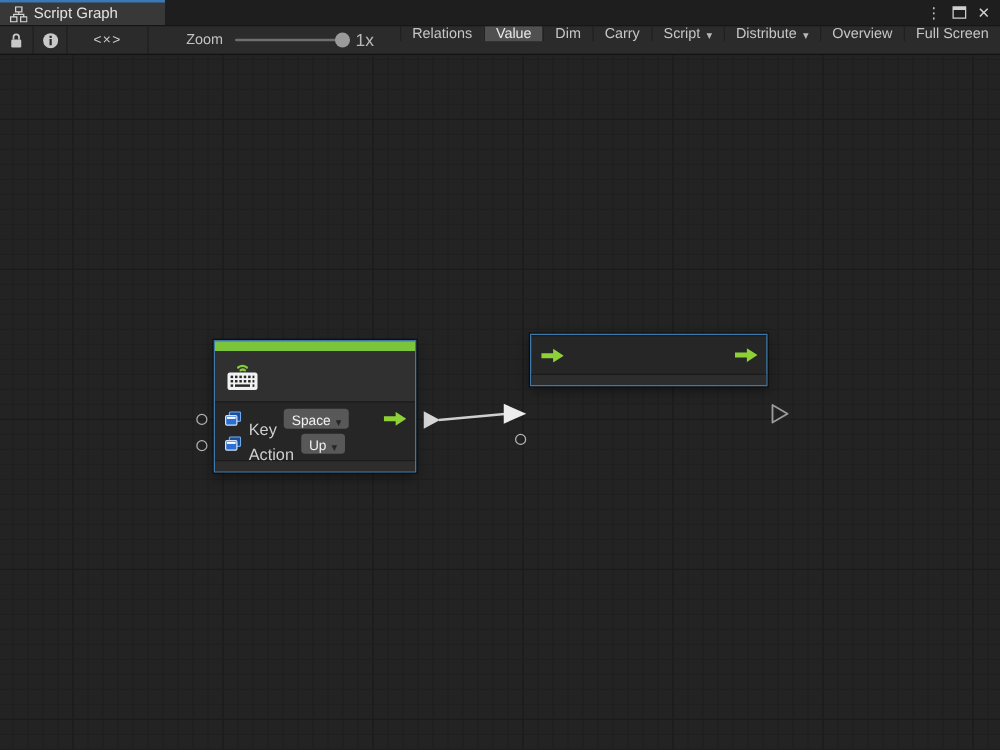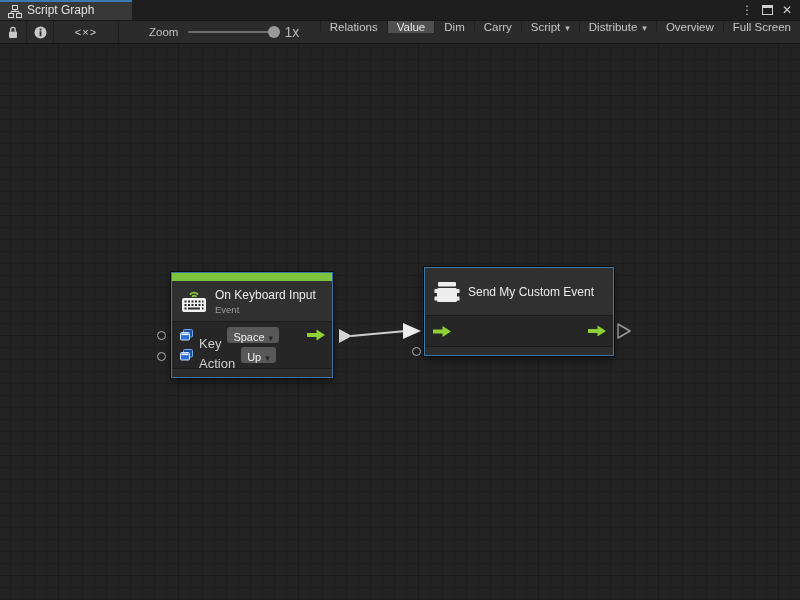--- a/index.html
+++ b/index.html
@@ -191,24 +191,20 @@
               <rect x="7" y="15" width="2" height="2"></rect>
             <rect x="10.5" y="15" width="2" height="2"></rect>
               <rect x="14" y="15" width="2" height="2"></rect>
             <rect x="17.5" y="15" width="2" height="2"></rect>
               <rect x="21" y="15" width="1.5" height="2"></rect>
             <rect x="3.5" y="18.5" width="2" height="2"></rect>
               <rect x="7" y="18.5" width="12" height="2"></rect>
             <rect x="21" y="18.5" width="1.5" height="2"></rect>
           </g>
         </svg>
-        <div>
-          <div class="node-title">On Keyboard Input</div>
-          <div class="node-subtitle">Event</div>
-        </div>
       </div>
       <div class="node-divider"></div>
       <div class="node-body">
         <div class="port-row">
           <svg width="13" height="12" viewBox="0 0 13 12">
             <rect x="3.5" y="0.5" width="9" height="7.5" rx="1" fill="#1d4e9b" stroke="#6fa7ec"></rect>
             <rect x="0.5" y="3.5" width="9" height="7.5" rx="1" fill="#2b6fd4" stroke="#cfe2fb"></rect>
             <rect x="1.5" y="4.5" width="7" height="1.6" fill="#ffffff"></rect>
           </svg>
           <span class="port-label">Key</span>
@@ -233,31 +229,20 @@
             <span>Up</span>
             <span class="dd-caret">▾</span>
           </button>
         </div>
       </div>
       <div class="node-divider"></div>
       <div class="node-footer"></div>
     </div>
 
     <div class="node node2" style="left:424px; top:223px; width:190px;">
-      <div class="node-header">
-        <svg width="26" height="24" viewBox="0 0 26 24">
-          <rect x="4" y="2" width="18" height="4.5" rx="1" fill="#ededed"></rect>
-          <rect x="3" y="8" width="20" height="14" rx="1.5" fill="#ededed"></rect>
-          <rect x="0.5" y="9" width="3" height="4" fill="#ededed"></rect>
-          <rect x="0.5" y="16.5" width="3" height="4" fill="#ededed"></rect>
-          <rect x="22.5" y="9" width="3" height="4" fill="#ededed"></rect>
-          <rect x="22.5" y="16.5" width="3" height="4" fill="#ededed"></rect>
-        </svg>
-        <div class="node-title">Send My Custom Event</div>
-      </div>
       <div class="node-divider"></div>
       <div class="node-body">
         <div class="port-row">
           <span class="flow-arrow">
             <svg width="18" height="11" viewBox="0 0 18 11">
                 <path d="M0 3.5 h9.5 V0 L18 5.5 L9.5 11 V7.5 H0 Z" fill="var(--flow-green)"></path>
               </svg>
           </span>
           <span class="flow-arrow row-arrow-right">
             <svg width="18" height="11" viewBox="0 0 18 11">

